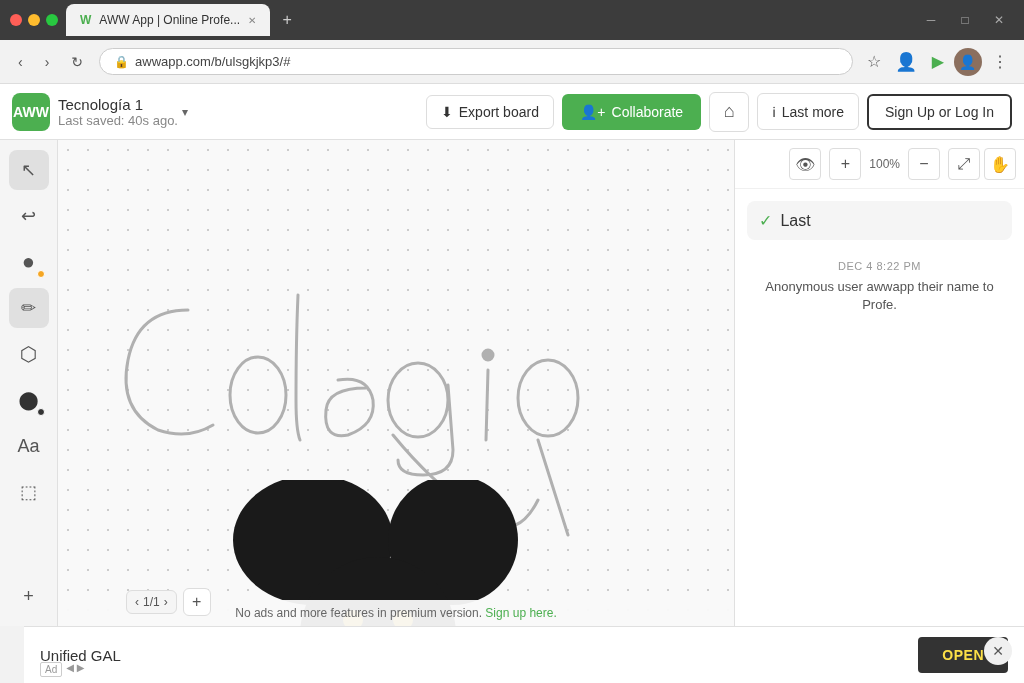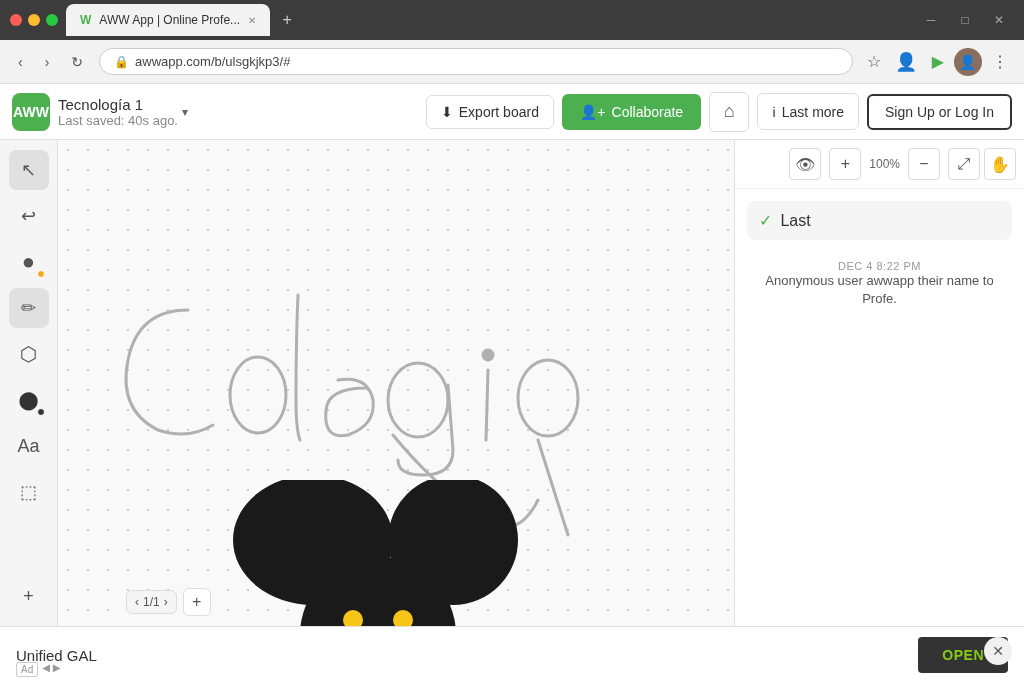--- a/index.html
+++ b/index.html
@@ -71,27 +71,27 @@
     .zoom-controls { display: flex; align-items: center; gap: 4px; }
     .view-controls { display: flex; gap: 4px; }
     .view-btn { width: 32px; height: 32px; display: flex; align-items: center; justify-content: center; border-radius: 4px; background: none; border: 1px solid #ddd; cursor: pointer; color: #555; font-size: 16px; }
 
     
     .user-panel { padding: 12px; }
     .user-header { display: flex; align-items: center; gap: 8px; padding: 10px 12px; background: #f5f5f5; border-radius: 8px; margin-bottom: 12px; }
     .check-icon { color: #4caf50; font-size: 16px; }
     .user-name { font-size: 16px; font-weight: 500; color: #333; }
     .activity-section { padding: 8px 0; }
-    .activity-date { text-align: center; font-size: 11px; color: #999; text-transform: uppercase; letter-spacing: 0.5px; }
+    .activity-date { text-align: center; font-size: 11px; color: #999; margin-bottom: 6px; text-transform: uppercase; letter-spacing: 0.5px; }
     .activity-text { font-size: 13px; color: #555; text-align: center; line-height: 1.4; }
 
     
-    .bottom-ad { background: white; border-top: 1px solid #e0e0e0; padding: 10px 16px; display: flex; align-items: center; justify-content: space-between; position: relative; }
+    .bottom-ad { background: white; border-top: 1px solid #e0e0e0; padding: 10px 16px; display: flex; align-items: center; justify-content: space-between; position: relative; margin-left: 24px; }
     .ad-text { font-size: 15px; color: #333; font-weight: 400; }
-    .open-btn { background: #333; color: #84cc16; border: none; border-radius: 4px; padding: 10px 24px; font-size: 14px; font-weight: 600; cursor: pointer; letter-spacing: 0.5px; }
+    .open-btn { background: #333; color: #fde047; border: none; border-radius: 4px; padding: 10px 24px; font-size: 14px; font-weight: 600; cursor: pointer; letter-spacing: 0.5px; }
     .ad-badge { position: absolute; bottom: 6px; left: 16px; display: flex; gap: 4px; }
     .ad-label { font-size: 10px; color: #999; border: 1px solid #ccc; padding: 1px 4px; border-radius: 2px; }
 
     
     .premium-notice { text-align: center; font-size: 12px; color: #666; padding: 6px; background: rgba(249,249,249,0.95); }
     .premium-notice a { color: #4caf50; text-decoration: none; font-weight: 500; }
     .close-x { width: 28px; height: 28px; display: flex; align-items: center; justify-content: center; border-radius: 50%; background: #f0f0f0; cursor: pointer; font-size: 14px; color: #555; border: none; }
 
     
     .page-indicator { display: flex; align-items: center; gap: 4px; padding: 4px 8px; background: #f5f5f5; border: 1px solid #ddd; border-radius: 6px; font-size: 12px; color: #555; }
@@ -247,20 +247,24 @@
 
           <circle cx="155" cy="155" r="78" fill="#1a1a1a"></circle>
 
           <circle cx="130" cy="140" r="10" fill="#f5c518"></circle>
           <circle cx="180" cy="140" r="10" fill="#f5c518"></circle>
 
           <path d="M 110 165 Q 155 205 200 165" stroke="#f5c518" stroke-width="4" fill="none" stroke-linecap="round"></path>
         </svg>
       </div>
 
+      <div class="premium-notice" style="position:absolute;bottom:0;left:0;right:0;">
+        <span>No ads and more features in premium version.</span>
+        <a>Sign up here.</a>
+      </div>
 
       <div class="bottom-left">
         <div class="page-indicator">
           <button class="page-nav">‹</button>
           <span>1/1</span>
           <button class="page-nav">›</button>
         </div>
         <button class="add-page-btn">+</button>
       </div>
     </div>

